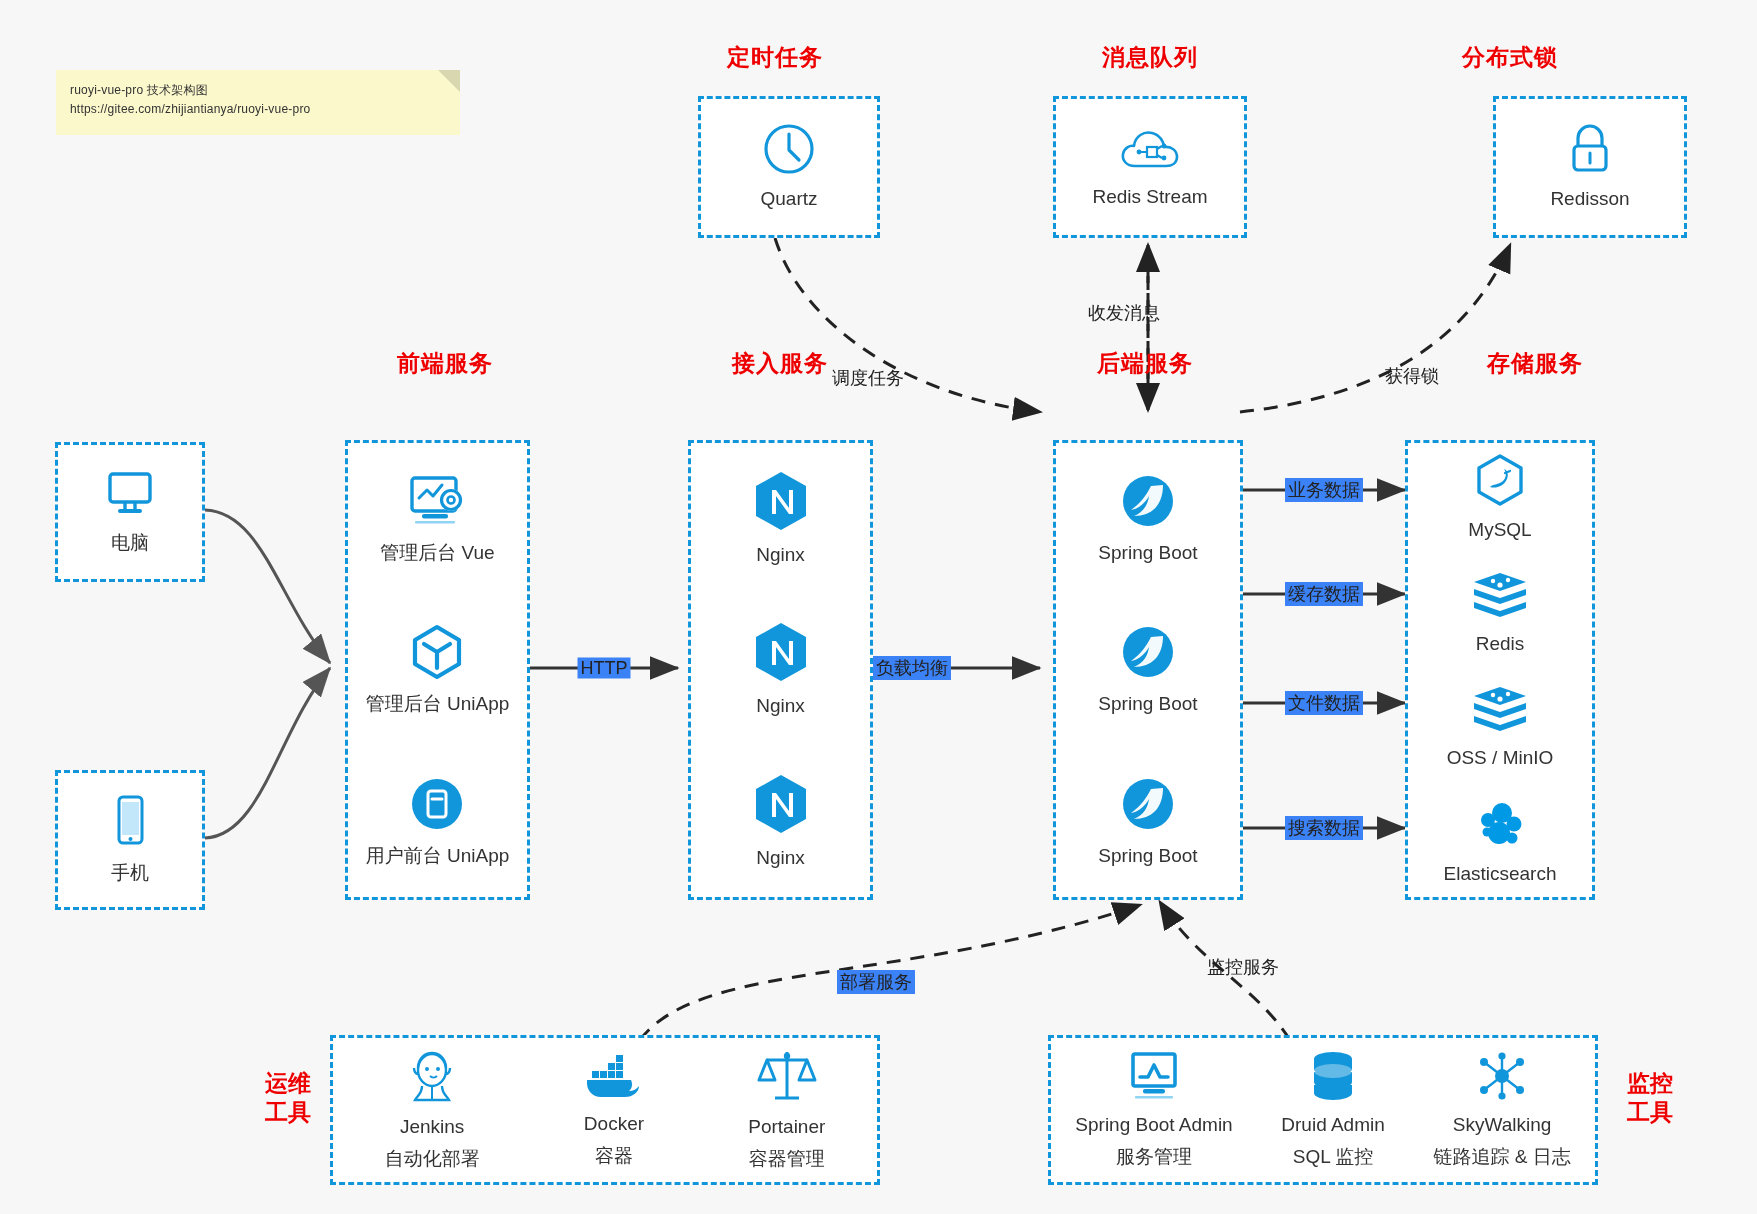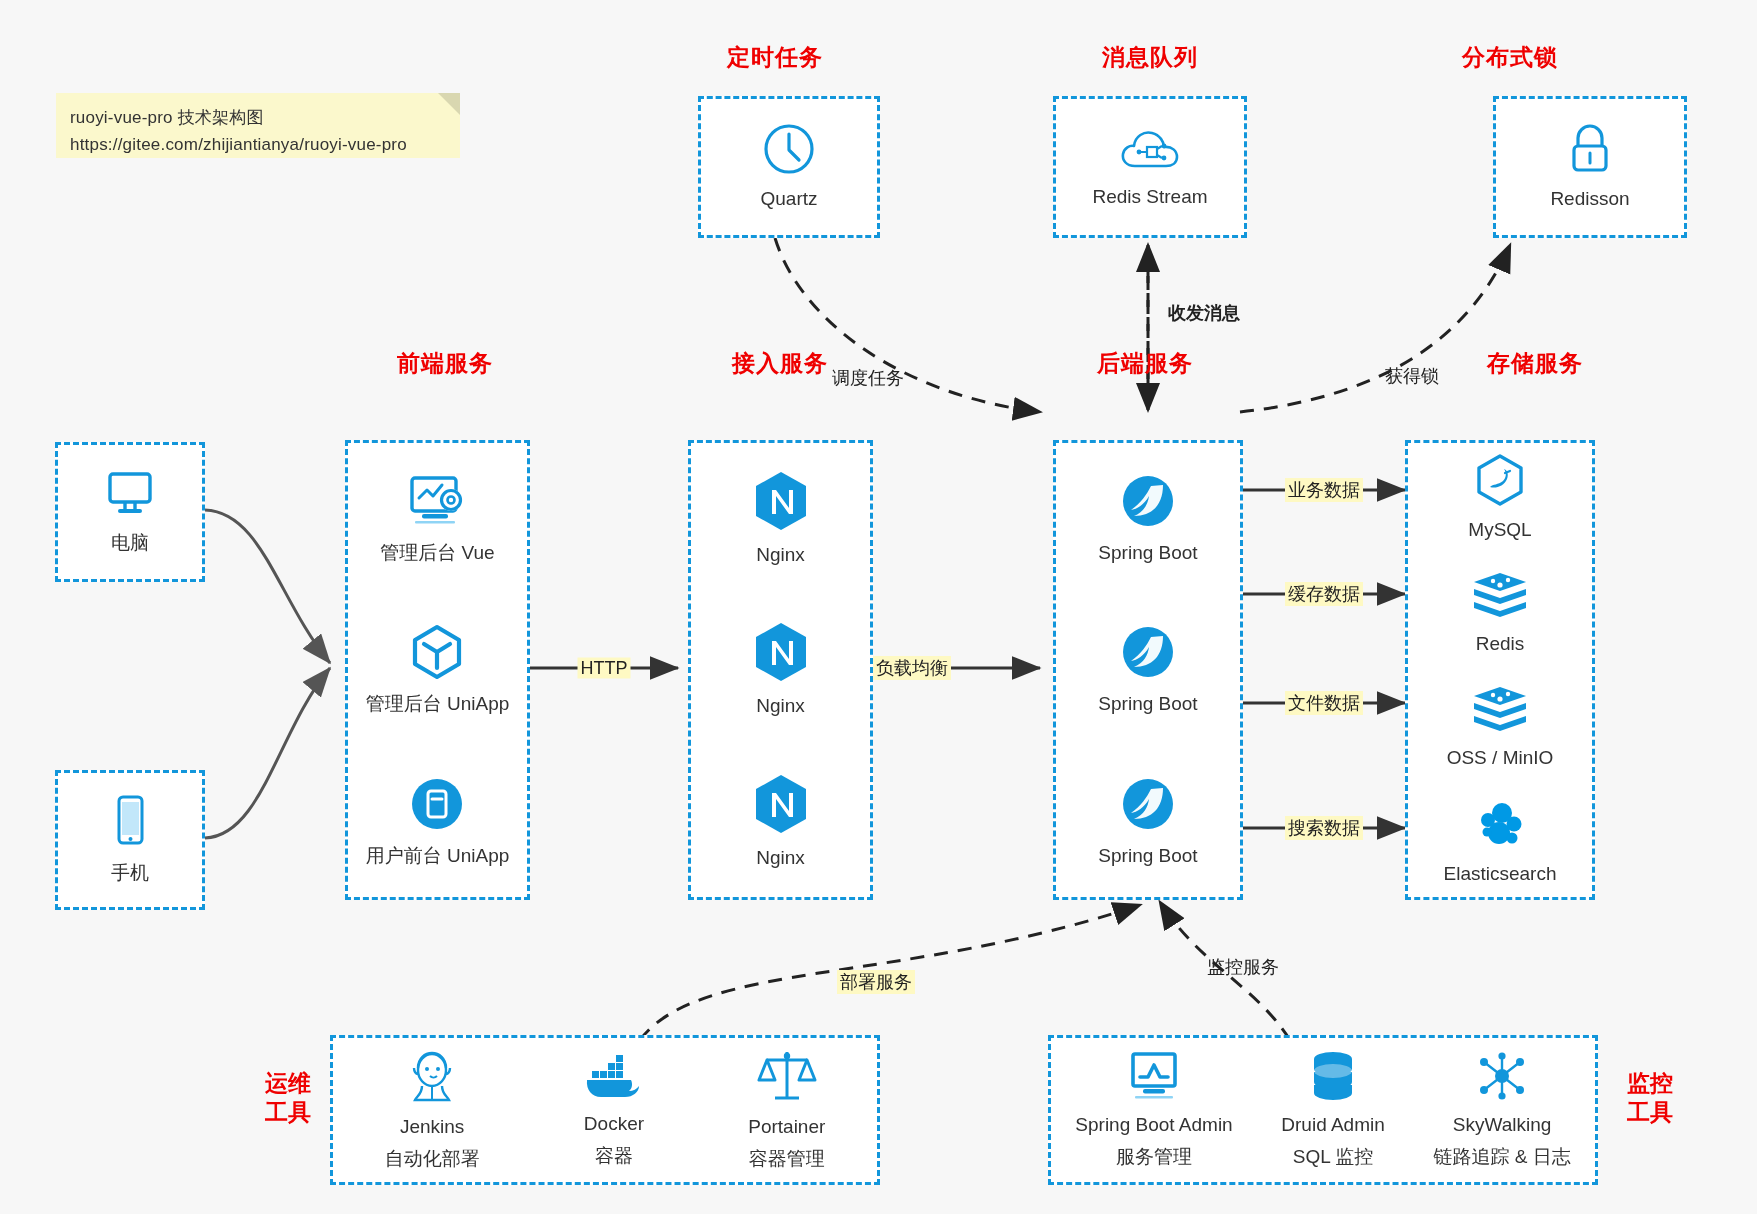--- a/index.html
+++ b/index.html
@@ -44,38 +44,38 @@
     white-space: nowrap;
     text-align: center;
     line-height: 1.35;
   }
   .node .sublabel { font-size: 19px; color: #333; white-space: nowrap; }
   .icon { display: block; }
 
   
   #note {
     position: absolute;
-    left: 56px; top: 93px; width: 404px; height: 65px;
+    left: 56px; top: 70px; width: 404px; height: 65px;
     background: #fbf8cc;
-    font-size: 17px;
+    font-size: 12px;
     color: #333;
     padding: 11px 14px 0 14px;
     line-height: 1.6;
     letter-spacing: 0.2px;
   }
   #note .fold {
     position: absolute; right: 0; top: 0;
     width: 0; height: 0;
     border-top: 22px solid #d9d7b0;
     border-left: 22px solid transparent;
   }
 
   .edge-label {
     position: absolute;
-    background: #fef9c3;
+    background: #3b82f6;
     font-size: 18px;
     color: #222;
     padding: 0 3px;
     white-space: nowrap;
     transform: translate(-50%, -50%);
   }
   .edge-label.plain { background: transparent; }
   .side-title {
     position: absolute;
     color: #ef0000;
@@ -458,21 +458,21 @@
     </div>
   </div>
   <div class="side-title" style="left:1620px; top:1069px; width:60px;">
     <div>监控</div>
     <div>工具</div>
   </div>
 
   <div class="edge-label" style="left:604px; top:668px;">HTTP</div>
   <div class="edge-label" style="left:912px; top:668px;">负载均衡</div>
   <div class="edge-label plain" style="left:868px; top:378px;">调度任务</div>
-  <div class="edge-label plain" style="left:1204px; top:313px;font-weight:bold;">收发消息</div>
+  <div class="edge-label plain" style="left:1124px; top:313px;">收发消息</div>
   <div class="edge-label plain" style="left:1412px; top:376px;">获得锁</div>
   <div class="edge-label" style="left:1324px; top:490px;">业务数据</div>
   <div class="edge-label" style="left:1324px; top:594px;">缓存数据</div>
   <div class="edge-label" style="left:1324px; top:703px;">文件数据</div>
   <div class="edge-label" style="left:1324px; top:828px;">搜索数据</div>
   <div class="edge-label" style="left:876px; top:982px;">部署服务</div>
   <div class="edge-label plain" style="left:1243px; top:967px;">监控服务</div>
 
 </div>
 

